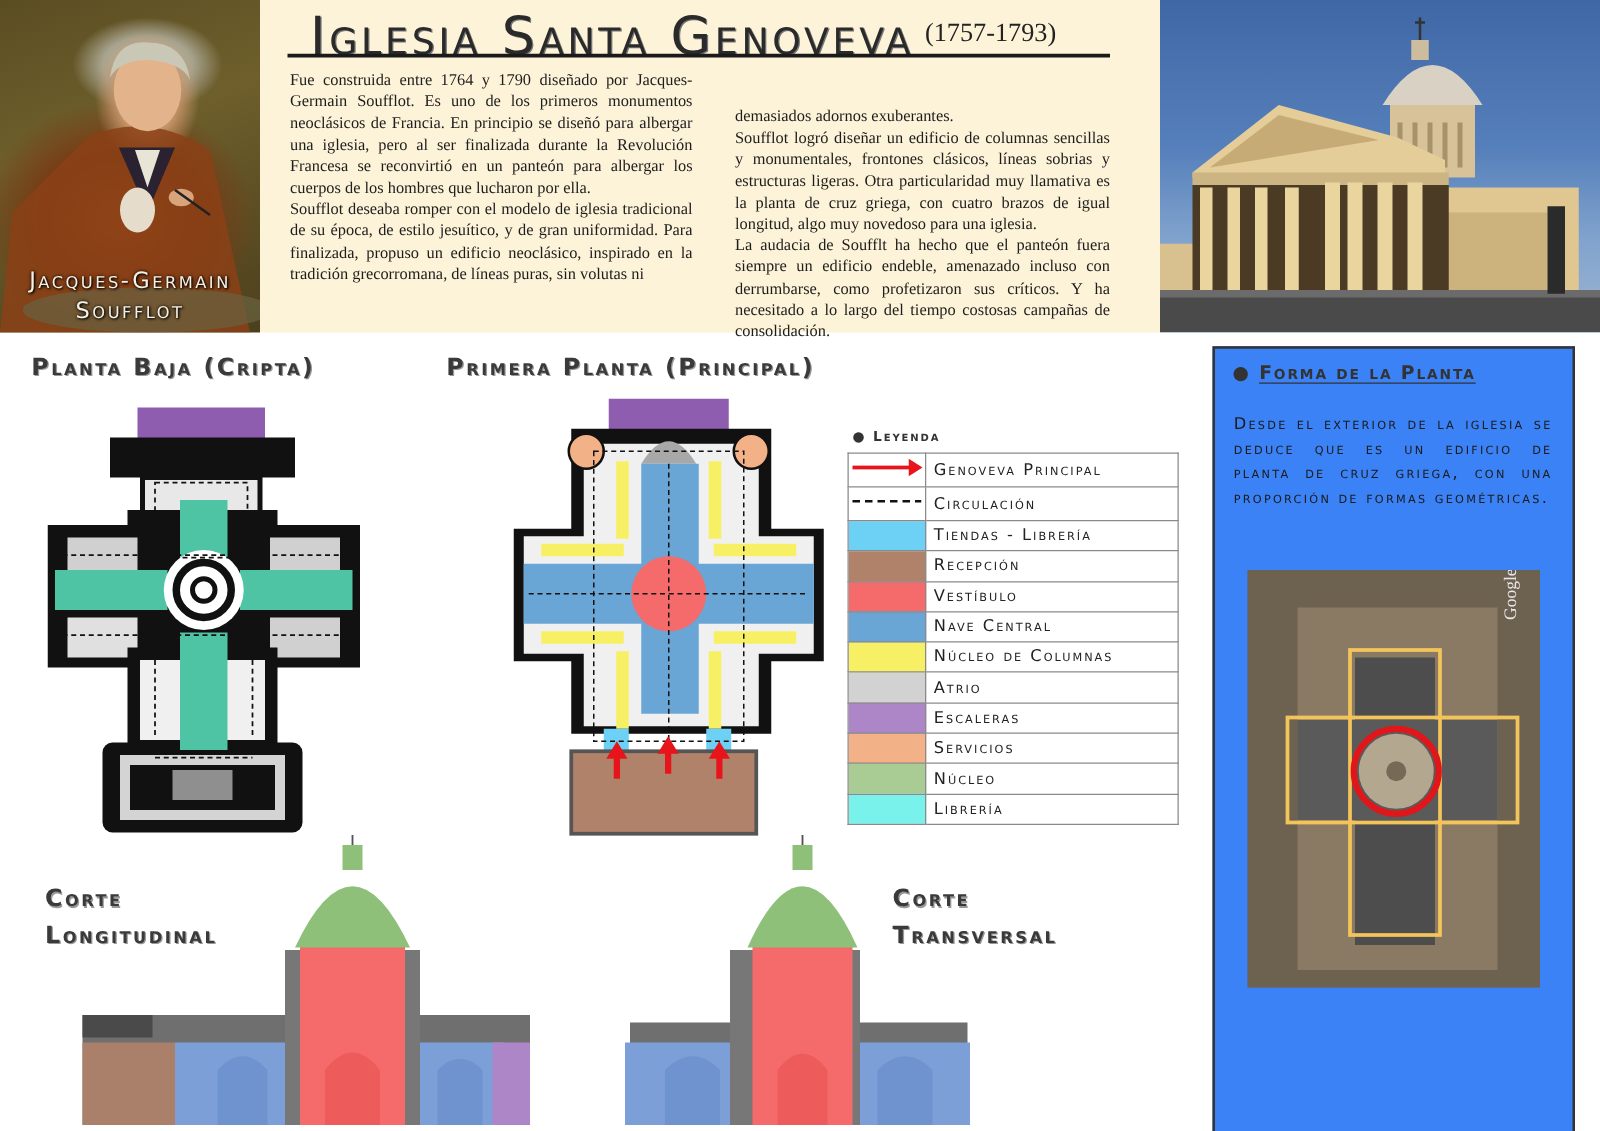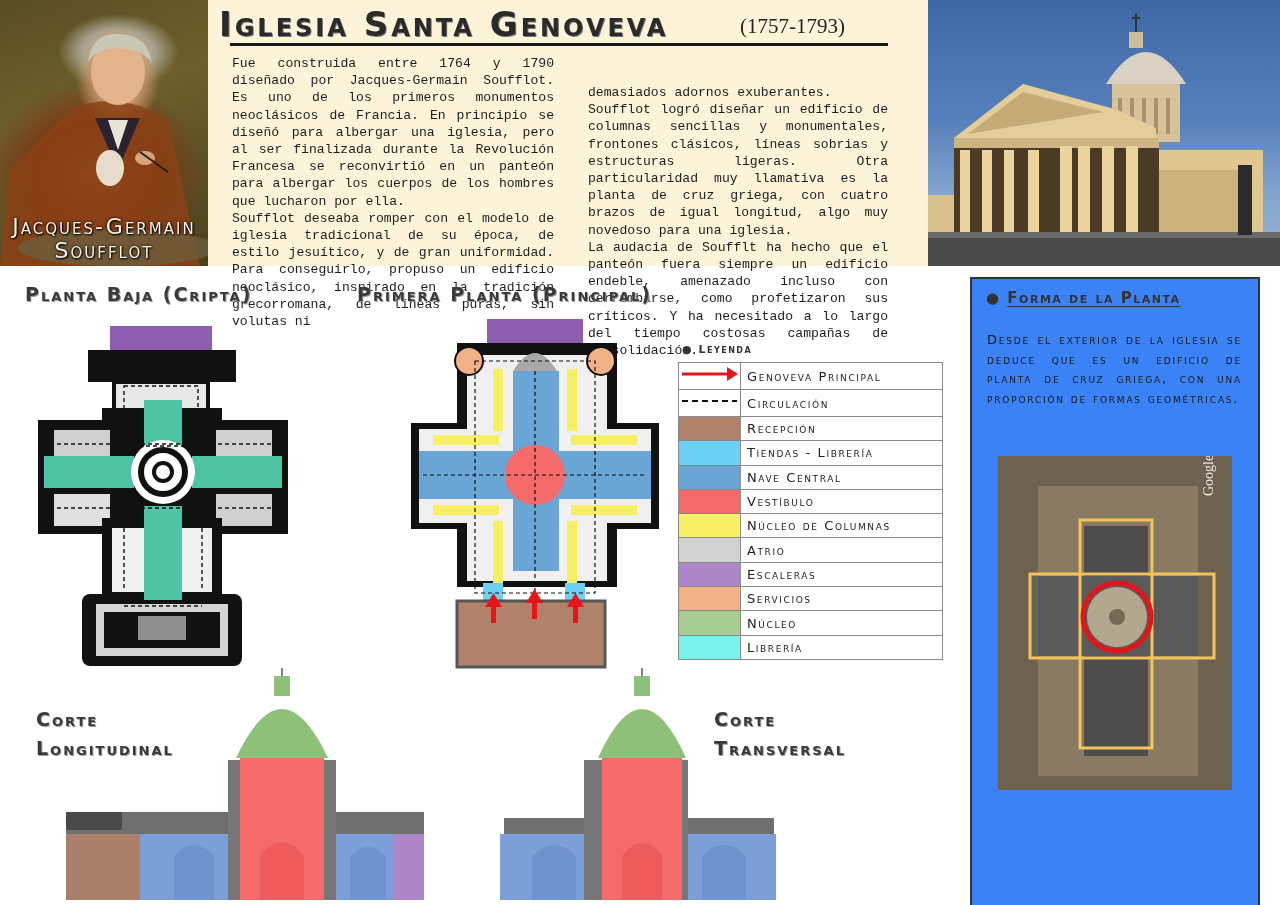--- a/index.html
+++ b/index.html
@@ -14,45 +14,45 @@
       background:
         radial-gradient(ellipse 42px 52px at 118px 78px, #e8c6a0 0%, #c8956a 55%, rgba(0,0,0,0) 100%),
         radial-gradient(ellipse 60px 38px at 118px 52px, #cfcab8 0%, #a7a38e 60%, rgba(0,0,0,0) 100%),
         radial-gradient(ellipse 110px 95px at 95px 175px, #a4521f 0%, #7a3812 55%, rgba(0,0,0,0) 100%),
         linear-gradient(160deg, #5b4d23 0%, #6e5f2c 40%, #4c3f1c 100%);
       overflow: hidden;
     }
     .portrait-name {
       position: absolute; left: 0; width: 208px; text-align: center;
       color: #f4f1e6; font-family: "DejaVu Sans", sans-serif;
-      font-variant: small-caps; letter-spacing: 2px; font-size: 22px;
+      font-variant: small-caps; letter-spacing: 2px; font-size: 18px;
       text-shadow: 0 0 3px #000, 1px 1px 2px #000;
     }
     .portrait-name.l1 { top: 214px; }
     .portrait-name.l2 { top: 238px; }
 
     .title-panel {
       left: 208px; top: 0; width: 720px; height: 266px; background: #fdf3d8;
     }
     .title {
-      position: absolute; left: 11px; top: 4px;
-      font-family: "DejaVu Sans", sans-serif; font-weight: bold;
-      font-variant: small-caps; font-size: 34px; letter-spacing: 3px; color: #2a2a2a;
+      position: absolute; left: 40px; top: 4px;
+      font-family: "DejaVu Sans", sans-serif; font-weight: normal;
+      font-variant: small-caps; font-size: 42px; letter-spacing: 3px; color: #2a2a2a;
       text-shadow: 1px 1px 0 #777;
     }
     .title-years {
       position: absolute; left: 532px; top: 14px;
       font-family: "Liberation Serif", serif; font-size: 21px; color: #222;
     }
     .title-rule {
       position: absolute; left: 22px; top: 43px; width: 658px; height: 3px; background: #1a1a1a;
     }
     .body-col {
       position: absolute; top: 55px; width: 322px;
-      font-family: Liberation Mono, monospace; font-size: 13.1px; line-height: 17.2px;
+      font-family: Liberation Serif, serif; font-size: 13.1px; line-height: 17.2px;
       text-align: justify; color: #1d1d1d;
     }
     .body-col p { margin: 0; }
     .body-col.c1 { left: 24px; }
     .body-col.c2 { left: 380px; width: 300px; margin-top: 29px; }
 
     .photo {
       left: 928px; top: 0; width: 352px; height: 266px; overflow: hidden;
       background: linear-gradient(180deg, #3f67a6 0%, #5680bb 45%, #7ea1cc 70%, #9fb7d3 100%);
     }
@@ -119,21 +119,21 @@
   <div class="portrait-name l1">Jacques-Germain</div>
   <div class="portrait-name l2">Soufflot</div>
 </div>
 
 <div class="abs title-panel">
   <div class="title">Iglesia Santa Genoveva</div>
   <div class="title-years">(1757-1793)</div>
   <div class="title-rule"></div>
   <div class="body-col c1">
     <p>Fue construida entre 1764 y 1790 diseñado por Jacques-Germain Soufflot. Es uno de los primeros monumentos neoclásicos de Francia. En principio se diseñó para albergar una iglesia, pero al ser finalizada durante la Revolución Francesa se reconvirtió en un panteón para albergar los cuerpos de los hombres que lucharon por ella.</p>
-    <p>Soufflot deseaba romper con el modelo de iglesia tradicional de su época, de estilo jesuítico, y de gran uniformidad. Para conseguirlo, propuso un edificio neoclásico, inspirado en la tradición grecorromana, de líneas puras, sin volutas ni</p>
+    <p>Soufflot deseaba romper con el modelo de iglesia tradicional de su época, de estilo jesuítico, y de gran uniformidad. Para finalizada, propuso un edificio neoclásico, inspirado en la tradición grecorromana, de líneas puras, sin volutas ni</p>
   </div>
   <div class="body-col c2">
     <p>demasiados adornos exuberantes.</p>
     <p>Soufflot logró diseñar un edificio de columnas sencillas y monumentales, frontones clásicos, líneas sobrias y estructuras ligeras. Otra particularidad muy llamativa es la planta de cruz griega, con cuatro brazos de igual longitud, algo muy novedoso para una iglesia.</p>
     <p>La audacia de Soufflt ha hecho que el panteón fuera siempre un edificio endeble, amenazado incluso con derrumbarse, como profetizaron sus críticos. Y ha necesitado a lo largo del tiempo costosas campañas de consolidación.</p>
   </div>
 </div>
 
 <div class="abs photo">
   <svg width="352" height="266" viewBox="0 0 352 266">
@@ -268,34 +268,34 @@
           </svg></td>
         <td class="lbl">Genoveva Principal</td>
       </tr>
       <tr>
         <td class="sw"><svg width="61" height="22" viewBox="0 0 61 22">
             <line x1="3" y1="11" x2="58" y2="11" stroke="#111111" stroke-width="2" stroke-dasharray="6 4"></line>
           </svg></td>
         <td class="lbl">Circulación</td>
       </tr>
       <tr>
+        <td class="sw" style="background: rgb(109, 208, 245);"></td>
+        <td class="lbl">Tiendas - Librería</td>
+      </tr>
+      <tr>
         <td class="sw" style="background: rgb(176, 130, 106);"></td>
         <td class="lbl">Recepción</td>
       </tr>
       <tr>
-        <td class="sw" style="background: rgb(109, 208, 245);"></td>
-        <td class="lbl">Tiendas - Librería</td>
+        <td class="sw" style="background: rgb(245, 106, 106);"></td>
+        <td class="lbl">Vestíbulo</td>
       </tr>
       <tr>
         <td class="sw" style="background: rgb(105, 166, 214);"></td>
         <td class="lbl">Nave Central</td>
-      </tr>
-      <tr>
-        <td class="sw" style="background: rgb(245, 106, 106);"></td>
-        <td class="lbl">Vestíbulo</td>
       </tr>
       <tr>
         <td class="sw" style="background: rgb(247, 240, 100);"></td>
         <td class="lbl">Núcleo de Columnas</td>
       </tr>
       <tr>
         <td class="sw" style="background: rgb(210, 210, 210);"></td>
         <td class="lbl">Atrio</td>
       </tr>
       <tr>

